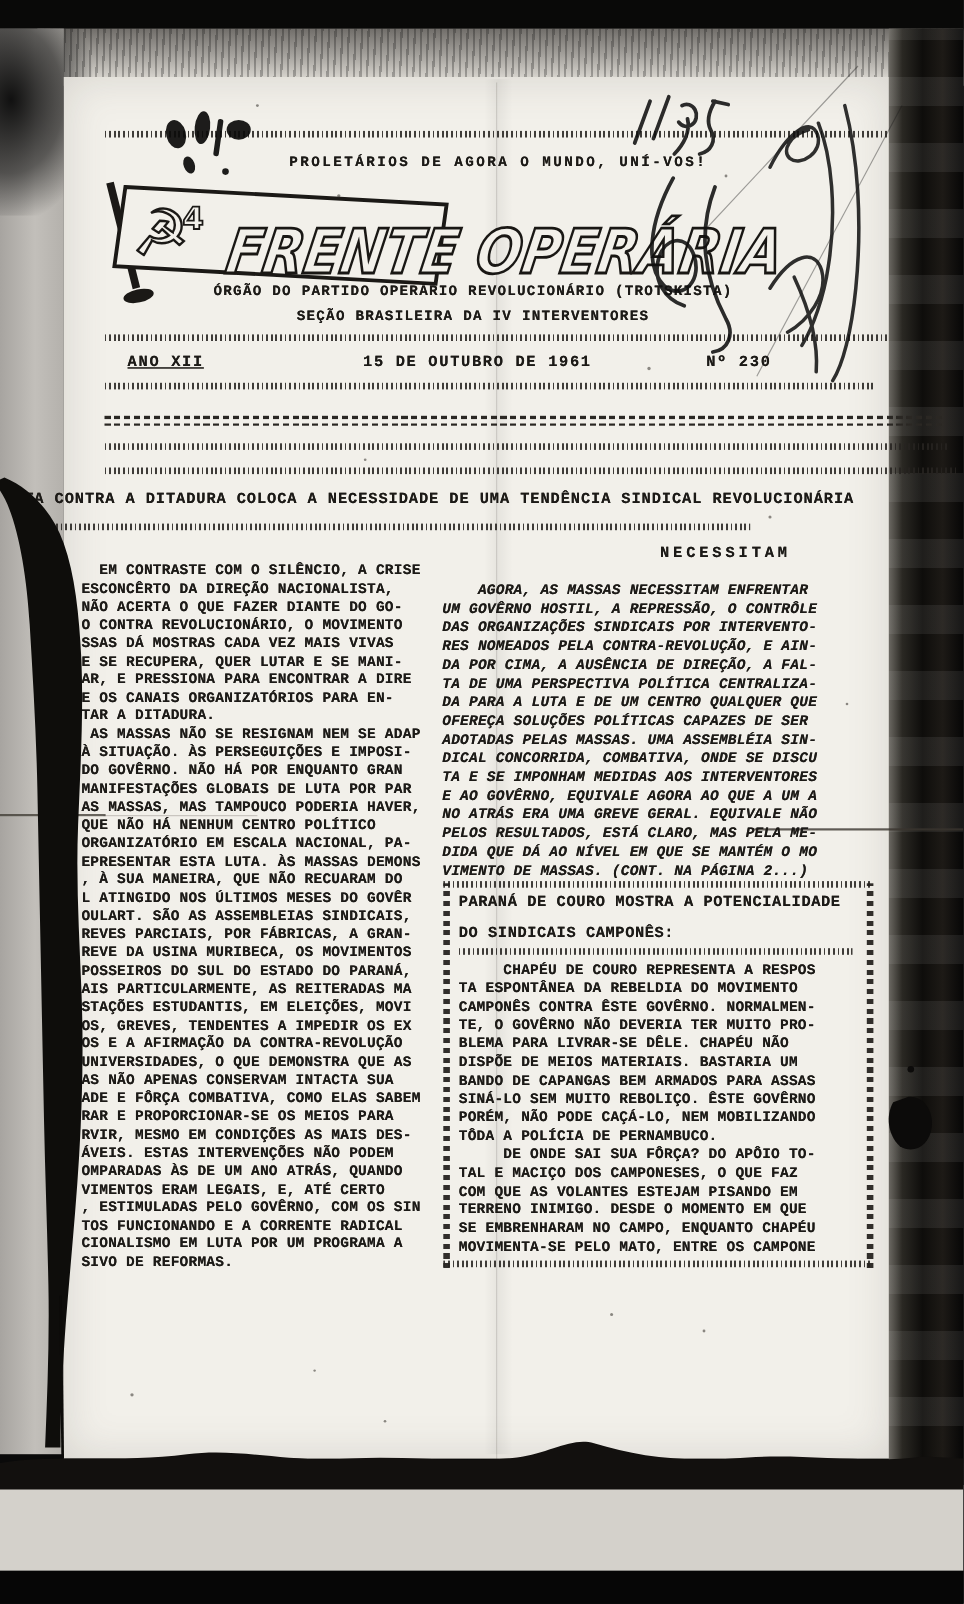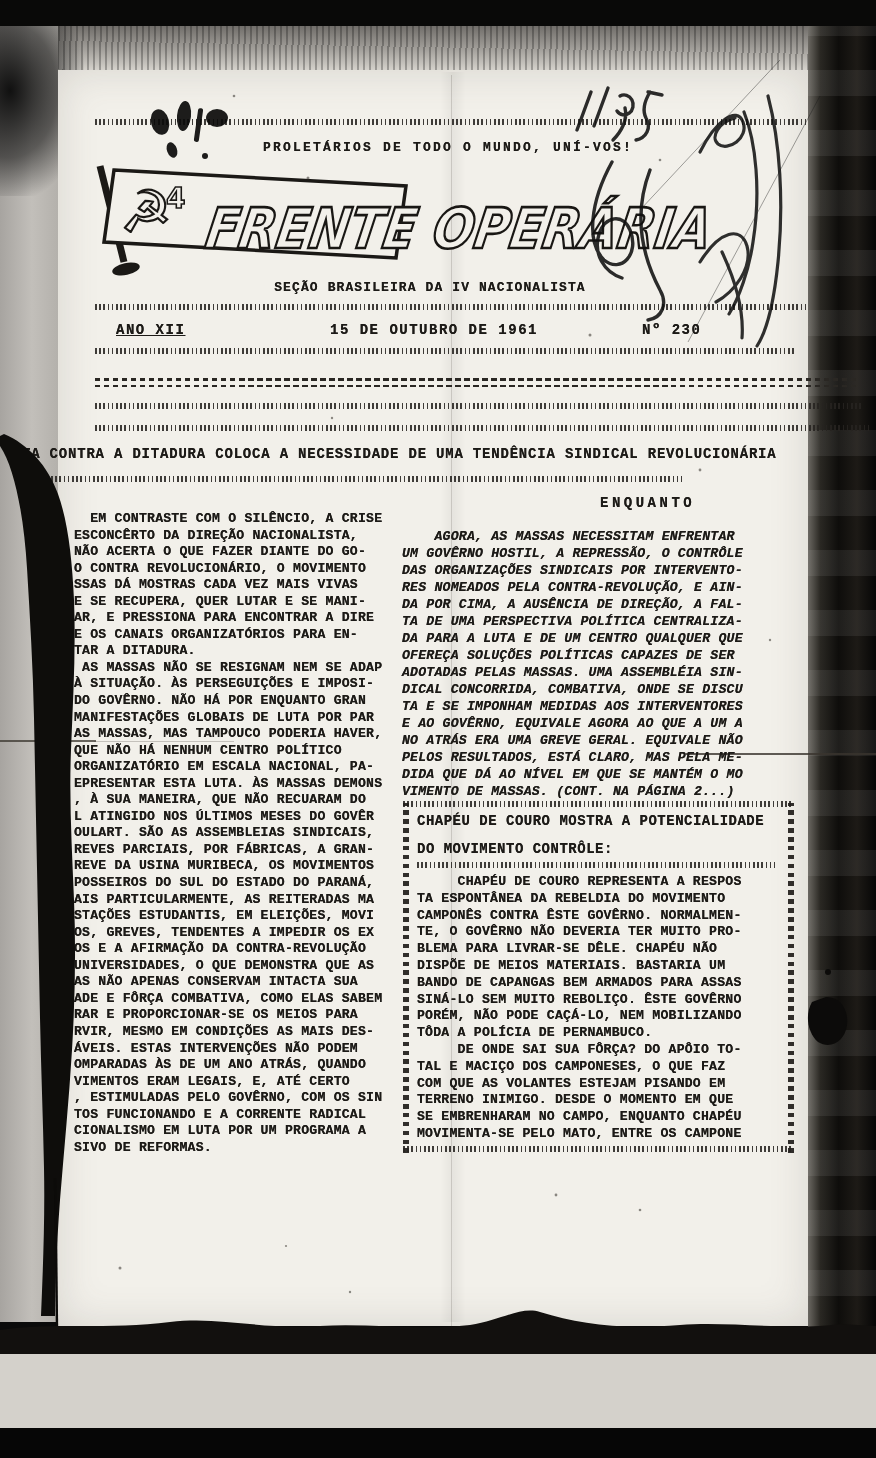--- a/index.html
+++ b/index.html
@@ -68,56 +68,57 @@
 
   <div class="abs tick" style="left:95px;top:119px;width:712px;"></div>
   <div class="abs tick" style="left:95px;top:304px;width:712px;"></div>
   <div class="abs tick" style="left:95px;top:348px;width:700px;"></div>
   <div class="abs eqline" style="left:95px;top:378px;width:762px;"></div>
   <div class="abs eqline" style="left:95px;top:384.5px;width:762px;"></div>
   <div class="abs tick" style="left:95px;top:403px;width:766px;"></div>
   <div class="abs tick" style="left:95px;top:425px;width:776px;"></div>
   <div class="abs tick" style="left:30px;top:476px;width:652px;"></div>
 
-  <div class="abs t slogan" style="left:263px;top:140px;">PROLETÁRIOS DE TODO O MUNDO, UNÍ-VOS!</div>
+  <div class="abs t slogan" style="left:263px;top:140px;">PROLETÁRIOS DE AGORA O MUNDO, UNÍ-VOS!</div>
 
   <svg class="abs" style="left:86px;top:156px;" width="660" height="190" viewBox="0 0 660 190">
     <g>
       <path d="M14,10 L38,106" stroke="#1b1916" stroke-width="7" fill="none"></path>
       <ellipse cx="40" cy="113" rx="14" ry="6" fill="#1b1916" transform="rotate(-12 40 113)"></ellipse>
       <path d="M28,14 L320,30 L310,102 L18,86 Z" stroke="#1b1916" stroke-width="3.5" fill="#f2f0ea"></path>
       <text x="34" y="76" font-size="58" font-family="DejaVu Sans, sans-serif" fill="none" stroke="#1b1916" stroke-width="2.2">☭</text>
       <text x="80" y="52" font-size="28" font-family="DejaVu Sans, sans-serif" fill="none" stroke="#1b1916" stroke-width="1.6" font-weight="bold">4</text>
     </g>
     <g transform="skewX(-9)">
       <text x="132" y="92" font-size="56" font-weight="bold" font-style="italic" font-family="DejaVu Sans, sans-serif" fill="#f2f0ea" stroke="#191714" stroke-width="2.6" textLength="505" lengthAdjust="spacingAndGlyphs">FRENTE OPERÁRIA</text>
     </g>
   </svg>
 
-  <div class="abs t organ" style="left:150px;top:280px;">SEÇÃO BRASILEIRA DA IV NACIONALISTA</div>
+  <div class="abs t organ" style="left:150px;top:257px;">ÓRGÃO DO PARTIDO OPERÁRIO REVOLUCIONÁRIO (TROTSKISTA)</div>
+  <div class="abs t organ" style="left:150px;top:280px;">SEÇÃO BRASILEIRA DA IV INTERVENTORES</div>
 
   <div class="abs t issue" style="left:116px;top:322px;text-decoration:underline;">ANO XII</div>
   <div class="abs t issue" style="left:330px;top:322px;">15 DE OUTUBRO DE 1961</div>
   <div class="abs t issue" style="left:642px;top:322px;">Nº 230</div>
 
   <div class="abs t headline" style="left:22px;top:446px;">TA CONTRA A DITADURA COLOCA A NECESSIDADE DE UMA TENDÊNCIA SINDICAL REVOLUCIONÁRIA</div>
 
-  <div class="abs t edlabel" style="left:600px;top:495px;">ENQUANTO</div>
+  <div class="abs t edlabel" style="left:600px;top:495px;">NECESSITAM</div>
 
   <div class="abs t col" style="left:74px;top:511px;width:330px;"><div>  EM CONTRASTE COM O SILÊNCIO, A CRISE</div><div>ESCONCÊRTO DA DIREÇÃO NACIONALISTA,</div><div>NÃO ACERTA O QUE FAZER DIANTE DO GO-</div><div>O CONTRA REVOLUCIONÁRIO, O MOVIMENTO</div><div>SSAS DÁ MOSTRAS CADA VEZ MAIS VIVAS</div><div>E SE RECUPERA, QUER LUTAR E SE MANI-</div><div>AR, E PRESSIONA PARA ENCONTRAR A DIRE</div><div>E OS CANAIS ORGANIZATÓRIOS PARA EN-</div><div>TAR A DITADURA.</div><div> AS MASSAS NÃO SE RESIGNAM NEM SE ADAP</div><div>À SITUAÇÃO. ÀS PERSEGUIÇÕES E IMPOSI-</div><div>DO GOVÊRNO. NÃO HÁ POR ENQUANTO GRAN</div><div>MANIFESTAÇÕES GLOBAIS DE LUTA POR PAR</div><div>AS MASSAS, MAS TAMPOUCO PODERIA HAVER,</div><div>QUE NÃO HÁ NENHUM CENTRO POLÍTICO</div><div>ORGANIZATÓRIO EM ESCALA NACIONAL, PA-</div><div>EPRESENTAR ESTA LUTA. ÀS MASSAS DEMONS</div><div>, À SUA MANEIRA, QUE NÃO RECUARAM DO</div><div>L ATINGIDO NOS ÚLTIMOS MESES DO GOVÊR</div><div>OULART. SÃO AS ASSEMBLEIAS SINDICAIS,</div><div>REVES PARCIAIS, POR FÁBRICAS, A GRAN-</div><div>REVE DA USINA MURIBECA, OS MOVIMENTOS</div><div>POSSEIROS DO SUL DO ESTADO DO PARANÁ,</div><div>AIS PARTICULARMENTE, AS REITERADAS MA</div><div>STAÇÕES ESTUDANTIS, EM ELEIÇÕES, MOVI</div><div>OS, GREVES, TENDENTES A IMPEDIR OS EX</div><div>OS E A AFIRMAÇÃO DA CONTRA-REVOLUÇÃO</div><div>UNIVERSIDADES, O QUE DEMONSTRA QUE AS</div><div>AS NÃO APENAS CONSERVAM INTACTA SUA</div><div>ADE E FÔRÇA COMBATIVA, COMO ELAS SABEM</div><div>RAR E PROPORCIONAR-SE OS MEIOS PARA</div><div>RVIR, MESMO EM CONDIÇÕES AS MAIS DES-</div><div>ÁVEIS. ESTAS INTERVENÇÕES NÃO PODEM</div><div>OMPARADAS ÀS DE UM ANO ATRÁS, QUANDO</div><div>VIMENTOS ERAM LEGAIS, E, ATÉ CERTO</div><div>, ESTIMULADAS PELO GOVÊRNO, COM OS SIN</div><div>TOS FUNCIONANDO E A CORRENTE RADICAL</div><div>CIONALISMO EM LUTA POR UM PROGRAMA A</div><div>SIVO DE REFORMAS.</div></div>
 
   <div class="abs t col rcol" style="left:402px;top:528px;width:380px;"><div>    AGORA, AS MASSAS NECESSITAM ENFRENTAR</div><div>UM GOVÊRNO HOSTIL, A REPRESSÃO, O CONTRÔLE</div><div>DAS ORGANIZAÇÕES SINDICAIS POR INTERVENTO-</div><div>RES NOMEADOS PELA CONTRA-REVOLUÇÃO, E AIN-</div><div>DA POR CIMA, A AUSÊNCIA DE DIREÇÃO, A FAL-</div><div>TA DE UMA PERSPECTIVA POLÍTICA CENTRALIZA-</div><div>DA PARA A LUTA E DE UM CENTRO QUALQUER QUE</div><div>OFEREÇA SOLUÇÕES POLÍTICAS CAPAZES DE SER</div><div>ADOTADAS PELAS MASSAS. UMA ASSEMBLÉIA SIN-</div><div>DICAL CONCORRIDA, COMBATIVA, ONDE SE DISCU</div><div>TA E SE IMPONHAM MEDIDAS AOS INTERVENTORES</div><div>E AO GOVÊRNO, EQUIVALE AGORA AO QUE A UM A</div><div>NO ATRÁS ERA UMA GREVE GERAL. EQUIVALE NÃO</div><div>PELOS RESULTADOS, ESTÁ CLARO, MAS PELA ME-</div><div>DIDA QUE DÁ AO NÍVEL EM QUE SE MANTÉM O MO</div><div>VIMENTO DE MASSAS. (CONT. NA PÁGINA 2...)</div></div>
 
   <div class="abs tick" style="left:403px;top:801px;width:390px;"></div>
   <div class="abs vq" style="left:403px;top:803px;height:350px;"></div>
   <div class="abs vq" style="left:788px;top:803px;height:350px;"></div>
   <div class="abs tick" style="left:403px;top:1146px;width:390px;"></div>
 
-  <div class="abs t boxtitle" style="left:417px;top:813px;">CHAPÉU DE COURO MOSTRA A POTENCIALIDADE</div>
-  <div class="abs t boxtitle" style="left:417px;top:841px;">DO MOVIMENTO CONTRÔLE:</div>
+  <div class="abs t boxtitle" style="left:417px;top:813px;">PARANÁ DE COURO MOSTRA A POTENCIALIDADE</div>
+  <div class="abs t boxtitle" style="left:417px;top:841px;">DO SINDICAIS CAMPONÊS:</div>
   <div class="abs tick" style="left:417px;top:862px;width:358px;"></div>
 
   <div class="abs t col bcol" style="left:417px;top:874px;width:360px;"><div>     CHAPÉU DE COURO REPRESENTA A RESPOS</div><div>TA ESPONTÂNEA DA REBELDIA DO MOVIMENTO</div><div>CAMPONÊS CONTRA ÊSTE GOVÊRNO. NORMALMEN-</div><div>TE, O GOVÊRNO NÃO DEVERIA TER MUITO PRO-</div><div>BLEMA PARA LIVRAR-SE DÊLE. CHAPÉU NÃO</div><div>DISPÕE DE MEIOS MATERIAIS. BASTARIA UM</div><div>BANDO DE CAPANGAS BEM ARMADOS PARA ASSAS</div><div>SINÁ-LO SEM MUITO REBOLIÇO. ÊSTE GOVÊRNO</div><div>PORÉM, NÃO PODE CAÇÁ-LO, NEM MOBILIZANDO</div><div>TÔDA A POLÍCIA DE PERNAMBUCO.</div><div>     DE ONDE SAI SUA FÔRÇA? DO APÔIO TO-</div><div>TAL E MACIÇO DOS CAMPONESES, O QUE FAZ</div><div>COM QUE AS VOLANTES ESTEJAM PISANDO EM</div><div>TERRENO INIMIGO. DESDE O MOMENTO EM QUE</div><div>SE EMBRENHARAM NO CAMPO, ENQUANTO CHAPÉU</div><div>MOVIMENTA-SE PELO MATO, ENTRE OS CAMPONE</div></div>
 
   <svg class="abs" style="left:0;top:0;" width="876" height="1458" viewBox="0 0 876 1458">
     <path fill="#0e0d0b" d="M4,434 C28,444 48,466 58,494 C68,522 72,558 74,600 C76,650 73,700 71,750
          C69,800 72,850 74,900 C76,950 75,1000 72,1050 C69,1100 64,1150 60,1200
          C57,1240 55,1280 55,1316 L41,1316 C43,1268 45,1218 44,1168 C43,1118 41,1068 40,1018
          C39,968 38,918 37,868 C36,818 35,768 34,718 C33,668 30,618 27,568
          C24,518 15,468 0,446 L0,436 Z"></path>

